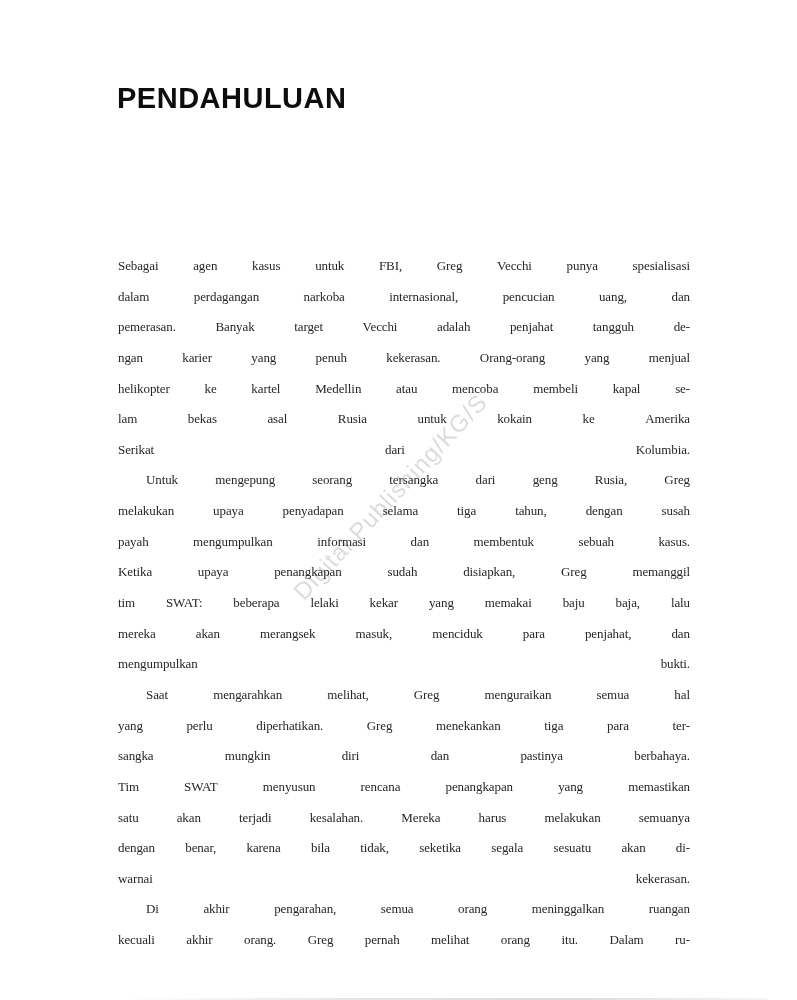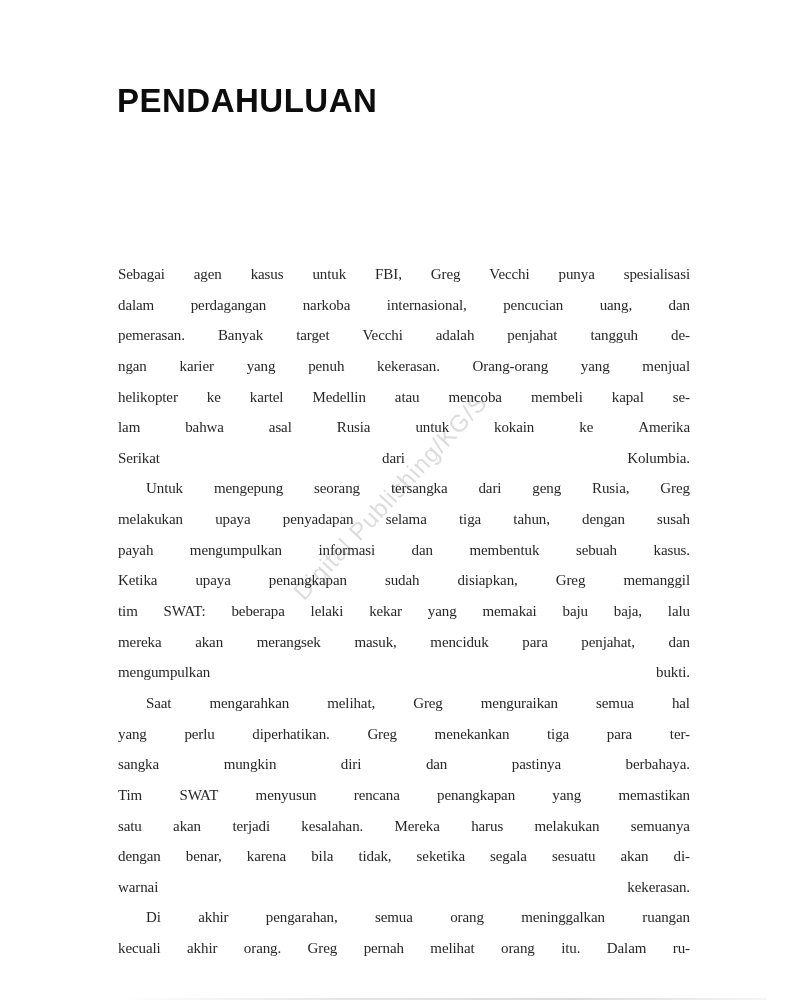--- a/index.html
+++ b/index.html
@@ -15,21 +15,21 @@
     overflow: hidden;
     font-family: "Liberation Serif", serif;
   }
   .chapter-title {
     position: absolute;
     left: 117px;
     top: 84px;
     margin: 0;
     font-family: "Liberation Sans", sans-serif;
     font-weight: 700;
-    font-size: 33px;
+    font-size: 29px;
     line-height: 1;
     letter-spacing: 0.5px;
     color: #0d0d0d;
     z-index: 2;
   }
   .watermark {
     position: absolute;
     left: 238px;
     top: 482px;
     width: 305px;
@@ -43,23 +43,23 @@
     letter-spacing: 1px;
     color: #c0c0c0;
     opacity: 0.55;
     white-space: nowrap;
     z-index: 0;
     user-select: none;
   }
   .body-text {
     position: absolute;
     left: 118px;
-    top: 259px;
+    top: 251px;
     width: 572px;
-    font-size: 15px;
+    font-size: 13px;
     line-height: 30.65px;
     letter-spacing: -0.1px;
     color: #272727;
     z-index: 1;
   }
   .paragraph { margin: 0; }
   .line {
     display: flex;
     justify-content: space-between;
     height: 30.65px;
@@ -142,21 +142,21 @@
           <span>kartel</span>
           <span>Medellin</span>
           <span>atau</span>
           <span>mencoba</span>
           <span>membeli</span>
           <span>kapal</span>
           <span>se-</span>
         </div>
         <div class="line">
           <span>lam</span>
-          <span>bahwa</span>
+          <span>bekas</span>
           <span>asal</span>
           <span>Rusia</span>
           <span>untuk</span>
           <span>kokain</span>
           <span>ke</span>
           <span>Amerika</span>
         </div>
         <div class="line flush">
           <span>Serikat</span>
           <span>dari</span>

